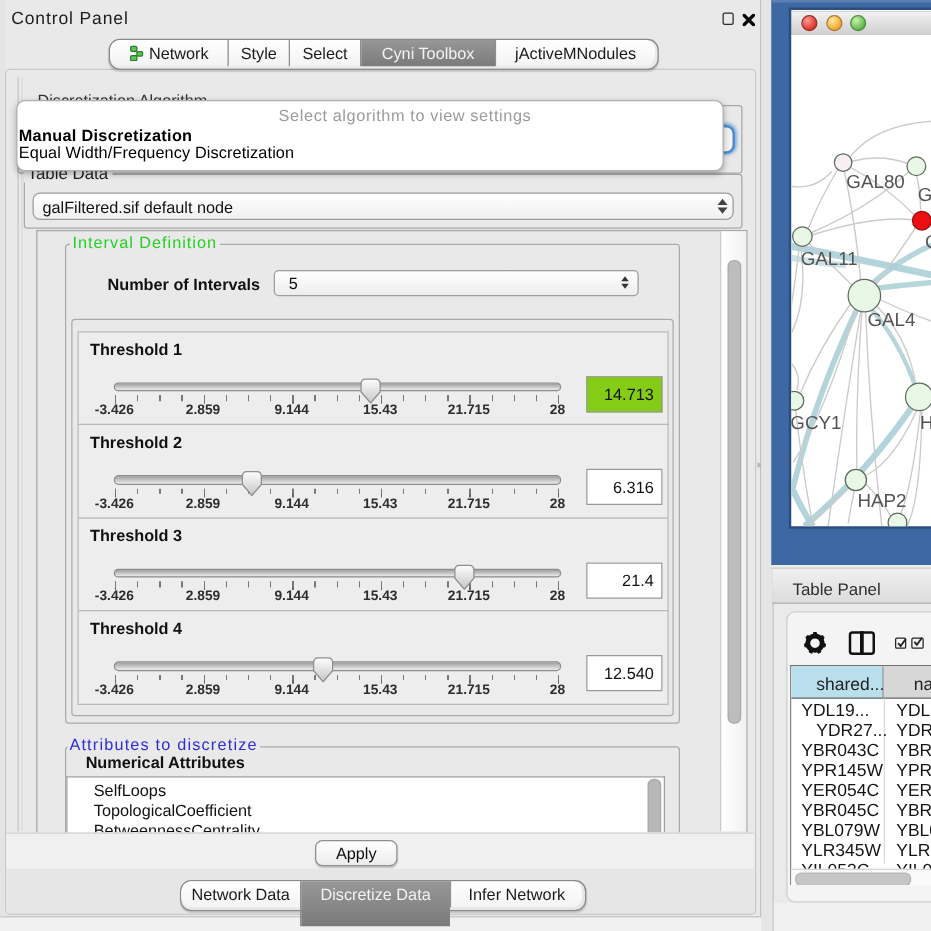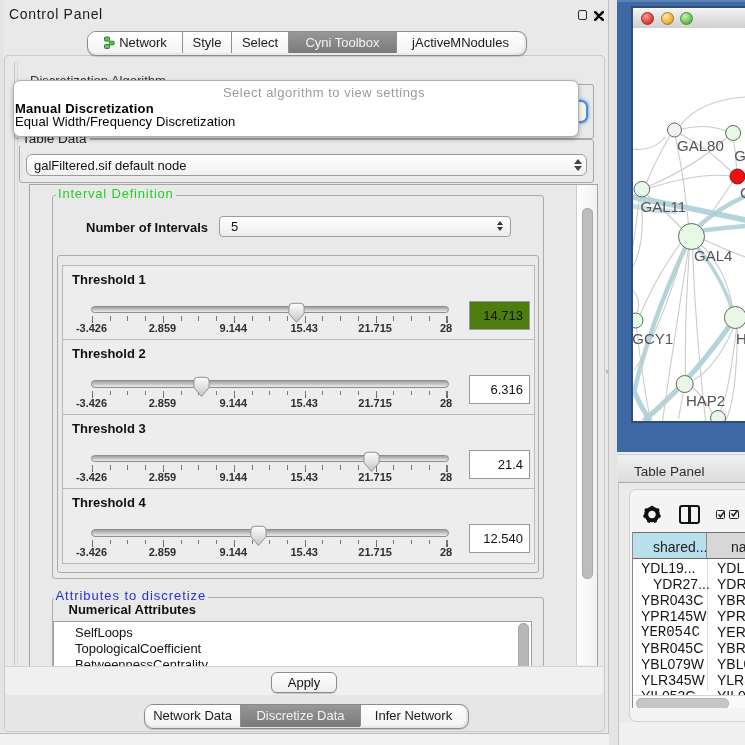--- a/index.html
+++ b/index.html
@@ -86,21 +86,21 @@
       <span style="position:absolute;left:383.0px;top:56.5px;transform:translateX(-50%);font-size:11px;font-weight:bold;color:#2e2e2e;white-space:nowrap;">28</span>
   <svg style="position:absolute;left:224.7px;top:36px;width:17px;height:21px;" viewBox="0 0 17 21">
         <defs>
           <linearGradient id="tg264.5" x1="0" y1="0" x2="0" y2="1">
             <stop offset="0" stop-color="#fdfdfd"></stop>
             <stop offset="1" stop-color="#c6c6c6"></stop>
           </linearGradient>
         </defs>
         <path d="M0.9,5.2 Q0.9,1.3 4.5,1.3 L12.5,1.3 Q16.1,1.3 16.1,5.2 L16.1,11.6 L8.5,20.4 L0.9,11.6 Z" fill="url(#tg264.5)" stroke="#8f8f8f" stroke-width="1"></path>
       </svg>
-  <div style="position:absolute;left:406px;top:35px;width:53px;height:27px;background:#4d7c0f;border:1px solid #999999;font-size:13px;color:#111;text-align:right;line-height:27px;padding-right:6px;">14.713</div>
+  <div style="position:absolute;left:406px;top:35px;width:53px;height:27px;background:#84cc16;border:1px solid #999999;font-size:13px;color:#111;text-align:right;line-height:27px;padding-right:6px;">14.713</div>
 </div>
 <div class="abs" style="left:62px;top:339.0px;width:471px;height:74px;background:#ededed;border:1px solid #b9b9b9;">
   <div style="position:absolute;left:9px;top:6px;font-size:13px;font-weight:bold;color:#111;">Threshold 2</div>
   <div style="position:absolute;left:28px;top:40px;width:356px;height:5.5px;background:linear-gradient(#9f9f9f,#ececec);border:1px solid #8d8d8d;border-radius:4px;"></div>
   <div style="position:absolute;left:28.5px;top:50.5px;width:356px;height:7px;background-image:repeating-linear-gradient(90deg,#666666 0 1px,transparent 1px 70.9px);"></div>
   <div style="position:absolute;left:28.5px;top:50.5px;width:356px;height:4.5px;background-image:repeating-linear-gradient(90deg,#787878 0 1px,transparent 1px 17.725px);"></div>
   <span style="position:absolute;left:28.5px;top:56.5px;transform:translateX(-50%);font-size:11px;font-weight:bold;color:#2e2e2e;white-space:nowrap;">-3.426</span>
       <span style="position:absolute;left:99.4px;top:56.5px;transform:translateX(-50%);font-size:11px;font-weight:bold;color:#2e2e2e;white-space:nowrap;">2.859</span>
       <span style="position:absolute;left:170.3px;top:56.5px;transform:translateX(-50%);font-size:11px;font-weight:bold;color:#2e2e2e;white-space:nowrap;">9.144</span>
       <span style="position:absolute;left:241.2px;top:56.5px;transform:translateX(-50%);font-size:11px;font-weight:bold;color:#2e2e2e;white-space:nowrap;">15.43</span>
@@ -167,26 +167,26 @@
 <div class="abs b13" style="left:56.5px;top:601.5px;margin-left:12px;">Numerical Attributes</div>
 <div class="abs" style="left:53px;top:621px;width:477px;height:44px;background:#ffffff;border:1px solid #9e9e9e;border-bottom:none;overflow:hidden;">
   <div style="position:absolute;left:21px;top:3px;font-size:13px;color:#111;">SelfLoops</div>
   <div style="position:absolute;left:21px;top:19px;font-size:13px;color:#111;">TopologicalCoefficient</div>
   <div style="position:absolute;left:21px;top:35px;font-size:13px;color:#111;">BetweennessCentrality</div>
   <div style="position:absolute;left:464px;top:1px;width:9px;height:60px;background:#b7b7b7;border:1px solid #a8a8a8;border-radius:5px;"></div>
 </div>
 
 <div class="abs" style="left:5px;top:666px;width:598px;height:29px;background:#f0f0f0;border-top:1px solid #d2d2d2;"></div>
     <div class="abs" style="left:5px;top:695px;width:598px;height:35px;background:#e6e6e6;"></div>
-<div class="abs" style="left:271px;top:672px;width:64px;height:19px;background:linear-gradient(#ffffff,#ededed);border:1px solid #8e8e8e;border-radius:6px;box-shadow:0 1px 1px rgba(0,0,0,.2);text-align:center;line-height:19px;font-size:13px;color:#111;">Apply</div>
+<div class="abs" style="left:252px;top:672px;width:64px;height:19px;background:linear-gradient(#ffffff,#ededed);border:1px solid #8e8e8e;border-radius:6px;box-shadow:0 1px 1px rgba(0,0,0,.2);text-align:center;line-height:19px;font-size:13px;color:#111;">Apply</div>
 
 <div class="abs" id="bottabs" style="left:145px;top:705px;height:21px;">
       <div style="position:absolute;left:-1px;top:-1px;width:323px;height:23px;border:1px solid #8a8a8a;border-radius:9px;box-shadow:0 1px 1px rgba(0,0,0,.15);"></div>
       <div style="position:absolute;left:0px;top:0;width:95px;height:21px;background:linear-gradient(#ffffff,#f3f3f3);color:#1a1a1a;border-top-left-radius:8px;border-bottom-left-radius:8px;box-sizing:border-box;text-align:center;line-height:21px;font-size:13px;white-space:nowrap;">Network Data</div>
-      <div style="position:absolute;left:95px;top:0;width:120px;height:22px;background:linear-gradient(#979797,#7a7a7a);color:#f3f3f3;border-left:1px solid #8f8f8f;box-sizing:border-box;text-align:center;line-height:21px;font-size:13px;white-space:nowrap;">Discretize Data</div>
+      <div style="position:absolute;left:95px;top:0;width:120px;height:36px;background:linear-gradient(#979797,#7a7a7a);color:#f3f3f3;border-left:1px solid #8f8f8f;box-sizing:border-box;text-align:center;line-height:21px;font-size:13px;white-space:nowrap;">Discretize Data</div>
       <div style="position:absolute;left:215px;top:0;width:106px;height:21px;background:linear-gradient(#ffffff,#f3f3f3);color:#1a1a1a;border-top-right-radius:8px;border-bottom-right-radius:8px;border-left:1px solid #8f8f8f;box-sizing:border-box;text-align:center;line-height:21px;font-size:13px;white-space:nowrap;">Infer Network</div>
     </div>
 
 <div class="abs" style="left:606px;top:366px;font-size:9px;color:#b7b7b7;">▸</div>
 
 <div class="abs" style="left:609px;top:0;width:9px;height:745px;background:#e5e5e5;"></div>
 <div class="abs" style="left:617px;top:0;width:128px;height:452px;background:#3e68a4;"></div>
     <div class="abs" style="left:617px;top:0;width:128px;height:2px;background:#5d80b2;"></div>
 <div class="abs" style="left:630.5px;top:6px;width:114.5px;height:417px;background:#2d4e7c;"></div>
 
@@ -286,21 +286,21 @@
       <div style="position:absolute;left:98px;top:6px;font-size:14px;color:#222;">na...</div>
       <div style="position:absolute;left:73.5px;top:26px;width:1px;height:132px;background:#dadada;"></div>
       <div style="position:absolute;left:8px;top:27px;font-size:14px;color:#151515;white-space:nowrap;">YDL19...</div>
       <div style="position:absolute;left:84px;top:27px;font-size:14px;color:#151515;white-space:nowrap;">YDL19</div>
       <div style="position:absolute;left:20px;top:43px;font-size:14px;color:#151515;white-space:nowrap;">YDR27...</div>
       <div style="position:absolute;left:84px;top:43px;font-size:14px;color:#151515;white-space:nowrap;">YDR27</div>
       <div style="position:absolute;left:8px;top:59px;font-size:14px;color:#151515;white-space:nowrap;">YBR043C</div>
       <div style="position:absolute;left:84px;top:59px;font-size:14px;color:#151515;white-space:nowrap;">YBR04</div>
       <div style="position:absolute;left:8px;top:75px;font-size:14px;color:#151515;white-space:nowrap;">YPR145W</div>
       <div style="position:absolute;left:84px;top:75px;font-size:14px;color:#151515;white-space:nowrap;">YPR14</div>
-      <div style="position:absolute;left:8px;top:91px;font-size:14px;color:#151515;white-space:nowrap;font-family:Liberation Mono, monospace;">YER054C</div>
+      <div style="position:absolute;left:8px;top:91px;font-size:14px;color:#151515;white-space:nowrap;">YER054C</div>
       <div style="position:absolute;left:84px;top:91px;font-size:14px;color:#151515;white-space:nowrap;">YER05</div>
       <div style="position:absolute;left:8px;top:107px;font-size:14px;color:#151515;white-space:nowrap;">YBR045C</div>
       <div style="position:absolute;left:84px;top:107px;font-size:14px;color:#151515;white-space:nowrap;">YBR04</div>
       <div style="position:absolute;left:8px;top:123px;font-size:14px;color:#151515;white-space:nowrap;">YBL079W</div>
       <div style="position:absolute;left:84px;top:123px;font-size:14px;color:#151515;white-space:nowrap;">YBL07</div>
       <div style="position:absolute;left:8px;top:139px;font-size:14px;color:#151515;white-space:nowrap;">YLR345W</div>
       <div style="position:absolute;left:84px;top:139px;font-size:14px;color:#151515;white-space:nowrap;">YLR34</div>
       <div style="position:absolute;left:8px;top:155px;font-size:14px;color:#151515;white-space:nowrap;">YIL053C</div>
       <div style="position:absolute;left:84px;top:155px;font-size:14px;color:#151515;white-space:nowrap;">YIL05</div>
       <div style="position:absolute;left:0;top:162px;width:113px;height:16px;background:#fafafa;border-top:1px solid #d5d5d5;"></div>

